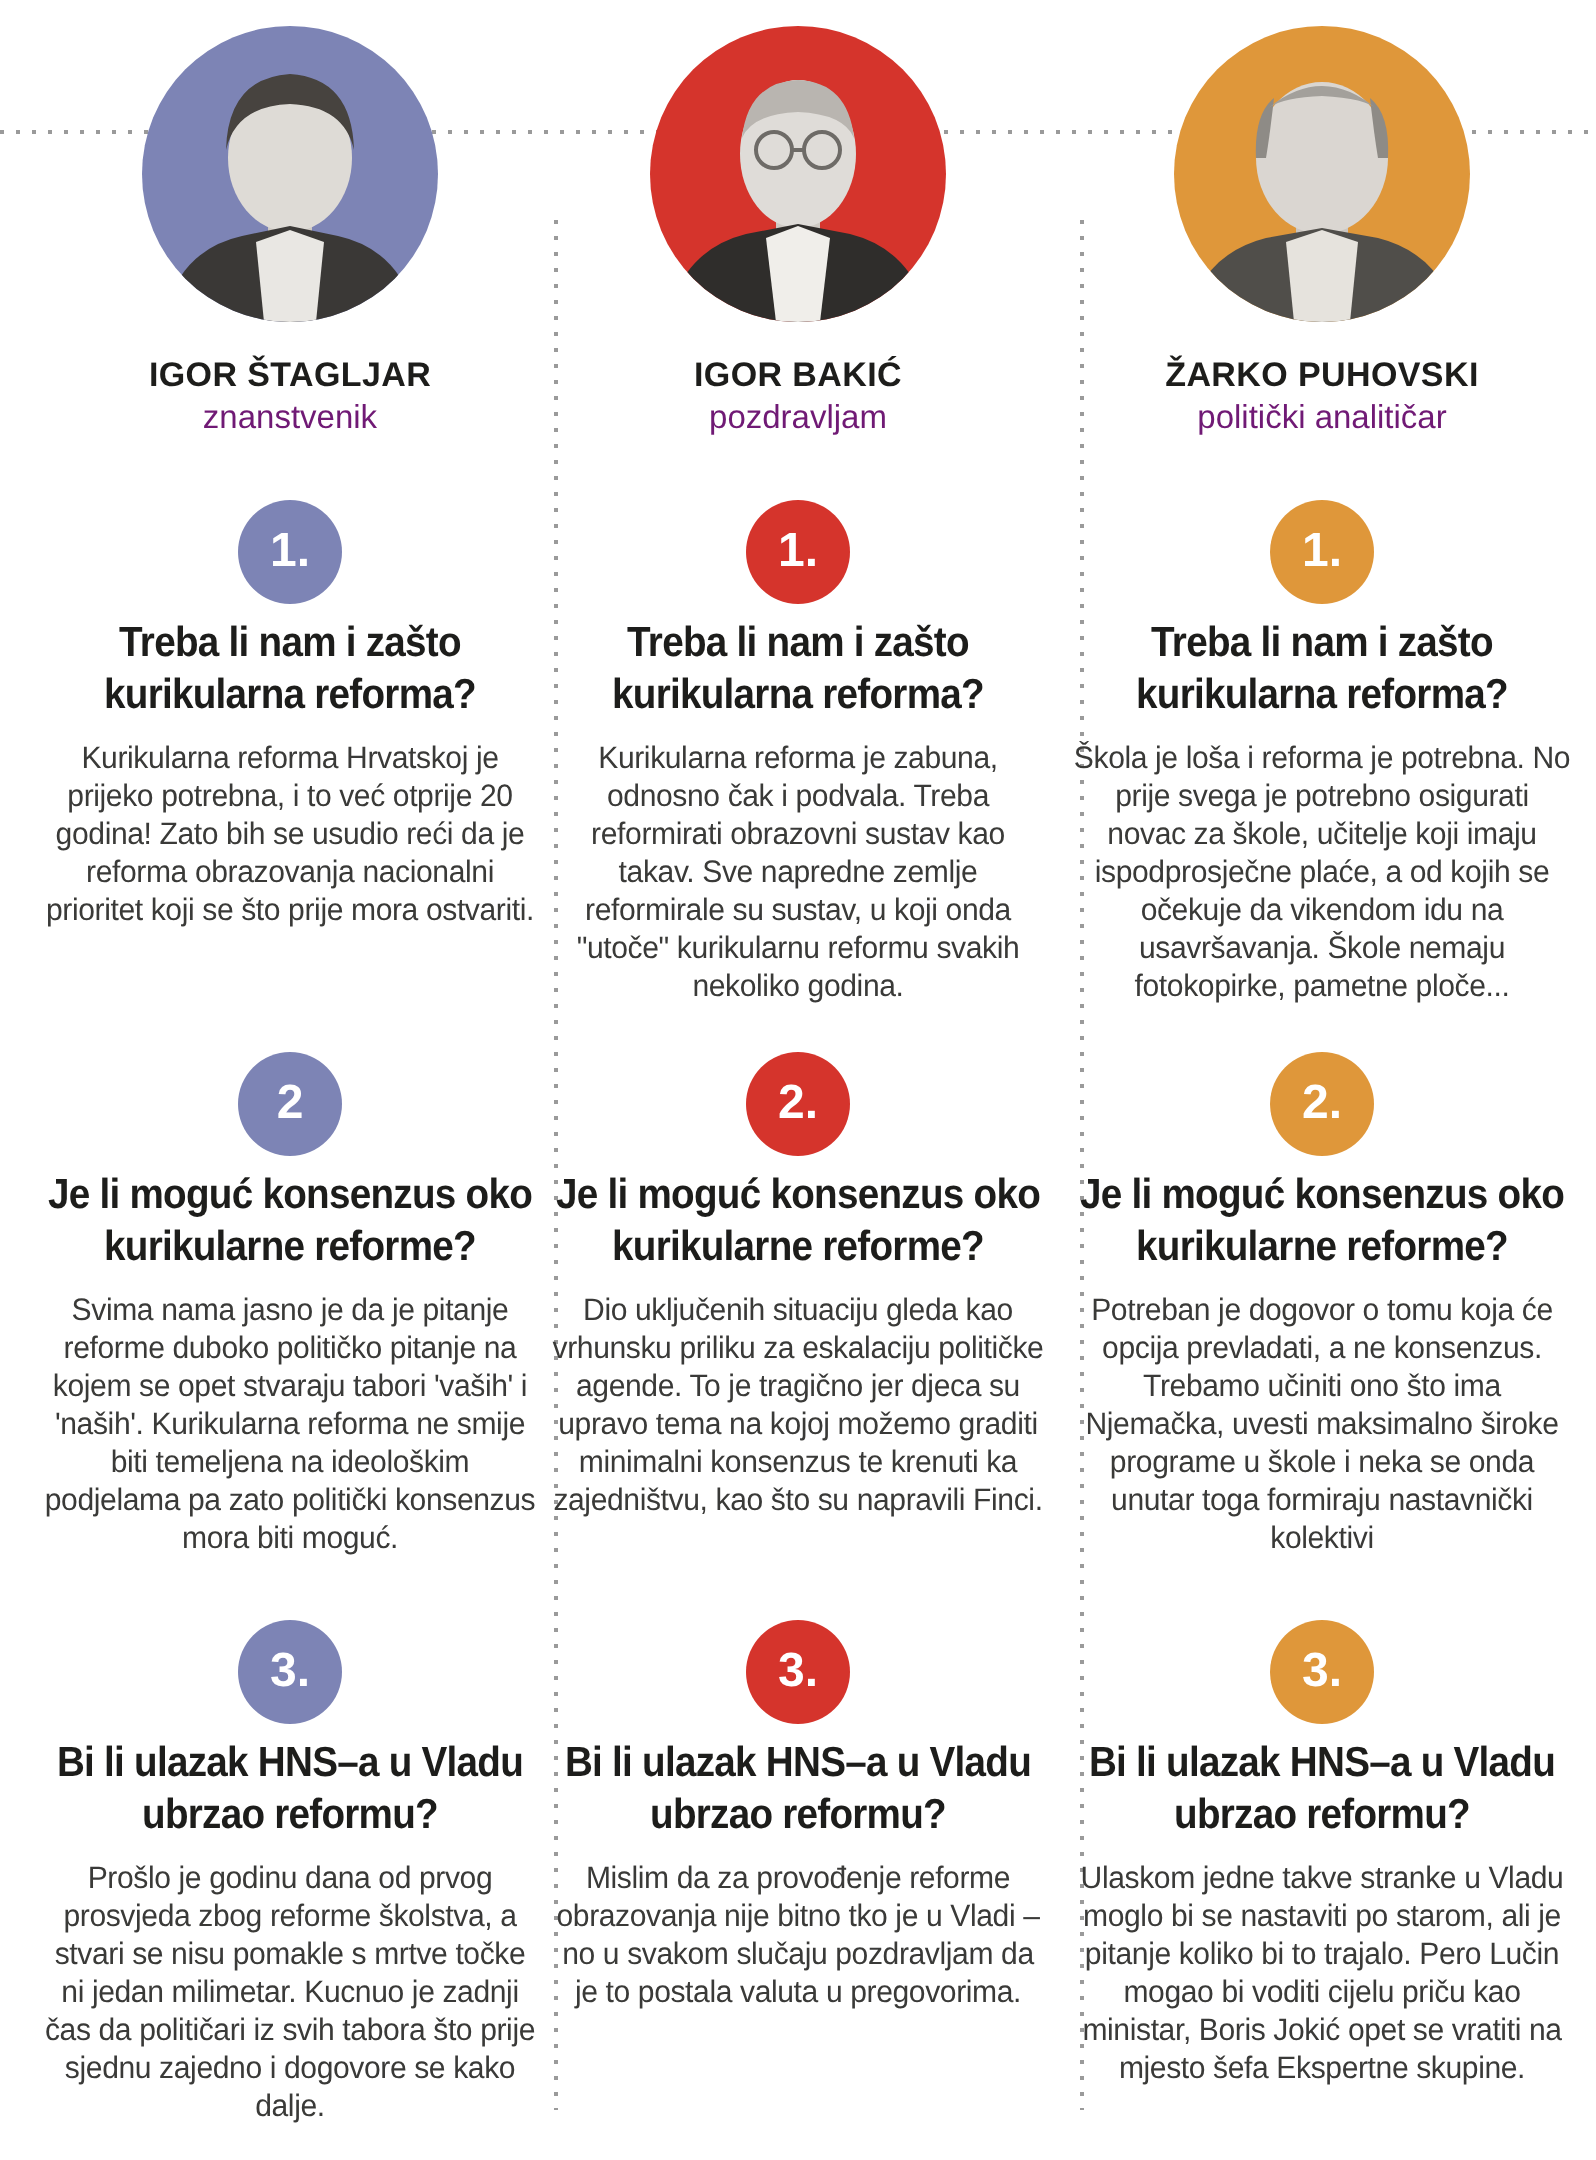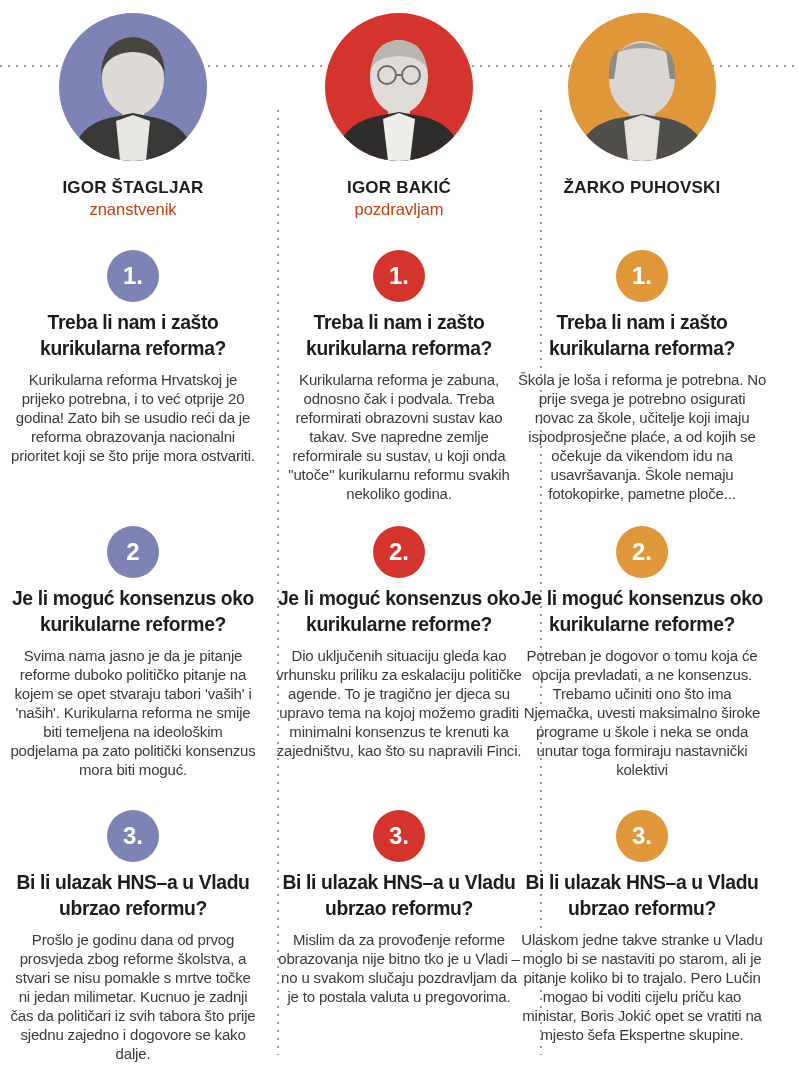--- a/index.html
+++ b/index.html
@@ -18,37 +18,37 @@
   }
   .v-dotted{
     position:absolute;top:110px;height:945px;width:2px;
     background-image:repeating-linear-gradient(to bottom,#9a9a9a 0 2px,transparent 2px 8px);
     z-index:1;
   }
   .v-dotted.v1{left:277px;}
   .v-dotted.v2{left:540px;}
   
   .col{position:absolute;top:0;width:266px;height:1080px;z-index:2;}
-  .col.c0{left:0;}
+  .col.c0{left:12px;}
   .col.c1{left:266px;}
-  .col.c2{left:509px;}
+  .col.c2{left:528px;}
   
   .photo{
     position:relative;
     width:148px;height:148px;margin:13px auto 0 auto;
     border-radius:50%;overflow:hidden;z-index:3;
   }
   .photo svg{display:block;width:148px;height:148px;}
   .person-name{
     margin:17px 0 0 0;text-align:center;
     font-size:17px;font-weight:700;color:#1d1d1b;letter-spacing:0.2px;
   }
   .person-role{
     margin:2px 0 0 0;text-align:center;
-    font-size:16.5px;font-weight:400;color:#c2410c;
+    font-size:16.5px;font-weight:400;color:#701a75;
   }
   
   .qa{position:absolute;left:0;width:266px;text-align:center;}
   .qa.s0{top:250px;}
   .qa.s1{top:526px;}
   .qa.s2{top:810px;}
   .badge{
     width:52px;height:52px;margin:0 auto;border-radius:50%;
     color:#ffffff;font-size:24px;font-weight:700;
     line-height:52px;text-align:center;
@@ -147,20 +147,21 @@
         <rect x="61" y="94" width="26" height="20" fill="#cbc6c0"></rect>
         <ellipse cx="74" cy="66" rx="33" ry="38" fill="#dad6d1"></ellipse>
         <path d="M41 66 Q40 44 50 36 Q48 54 46 66 Z" fill="#8e8b86"></path>
         <path d="M107 66 Q108 44 98 36 Q100 54 102 66 Z" fill="#8e8b86"></path>
         <path d="M46 42 Q60 30 74 30 Q88 30 102 42 Q96 36 74 35 Q52 36 46 42 Z" fill="#a3a09b"></path>
         <path d="M6 148 Q14 114 46 106 L74 101 L102 106 Q134 114 142 148 Z" fill="#504e4a"></path>
         <path d="M56 108 L74 102 L92 108 L88 148 L60 148 Z" fill="#e6e3dd"></path>
       </svg>
     </div>
     <h2 class="person-name">ŽARKO PUHOVSKI</h2>
+    <div class="person-role">politički analitičar</div>
 
     <div class="qa s0">
       <div class="badge" style="background-color: rgb(223, 151, 58);">1.</div>
       <h3 class="question"><span>Treba li nam i zašto</span><br><span>kurikularna reforma?</span></h3>
       <p class="answer">Škola je loša i reforma je potrebna. No prije svega je potrebno osigurati novac za škole, učitelje koji imaju ispodprosječne plaće, a od kojih se očekuje da vikendom idu na usavršavanja. Škole nemaju fotokopirke, pametne ploče...</p>
     </div>
     <div class="qa s1">
       <div class="badge" style="background-color: rgb(223, 151, 58);">2.</div>
       <h3 class="question"><span>Je li moguć konsenzus oko</span><br><span>kurikularne reforme?</span></h3>
       <p class="answer">Potreban je dogovor o tomu koja će opcija prevladati, a ne konsenzus. Trebamo učiniti ono što ima Njemačka, uvesti maksimalno široke programe u škole i neka se onda unutar toga formiraju nastavnički kolektivi</p>

